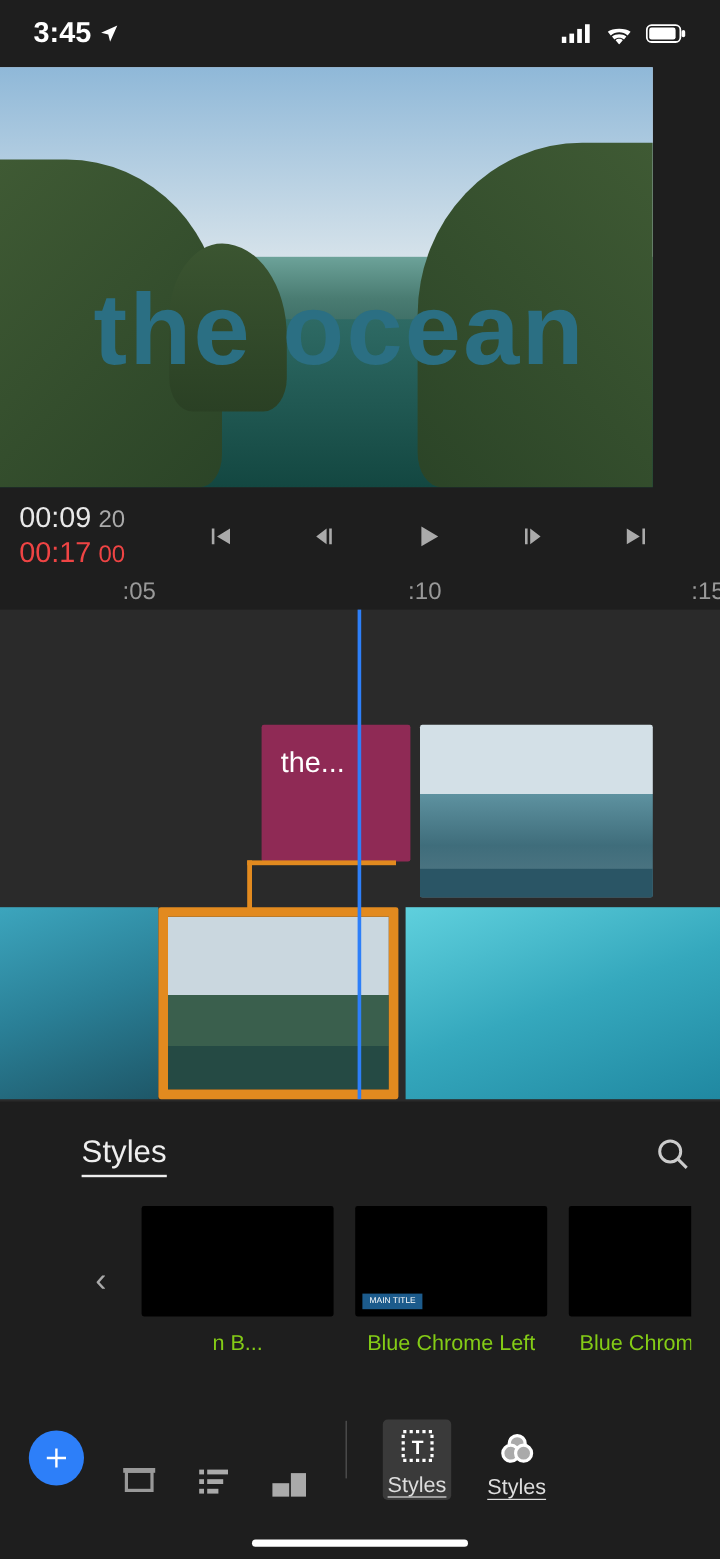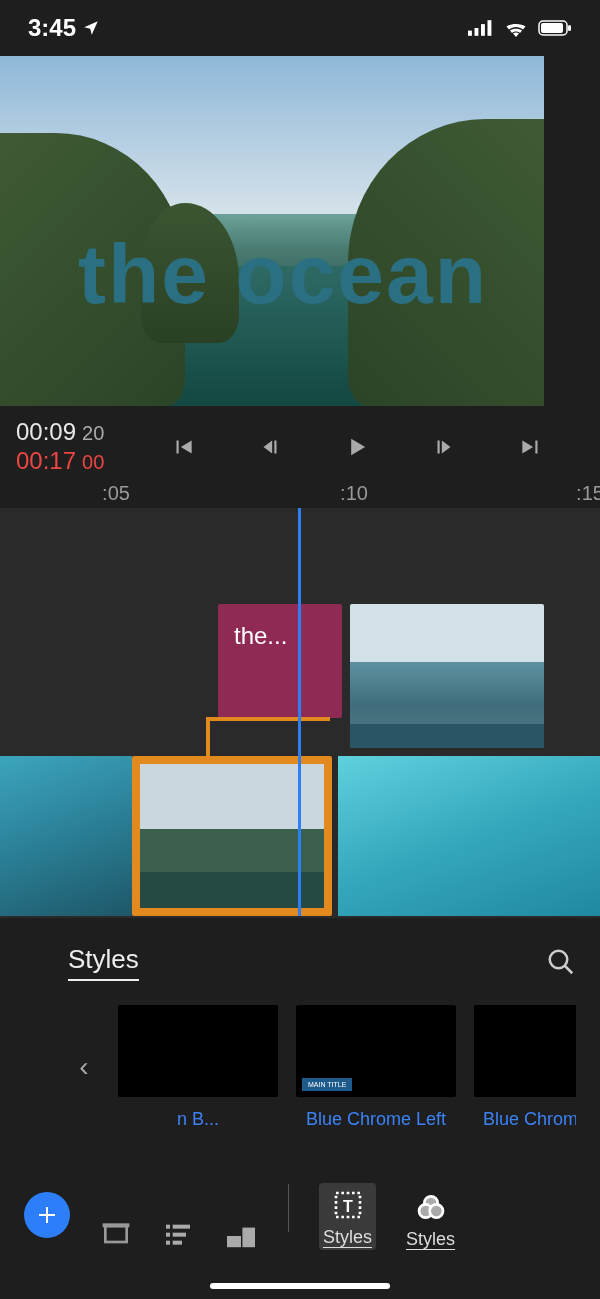--- a/index.html
+++ b/index.html
@@ -55,21 +55,21 @@
   .panel-header { display:flex; justify-content:space-between; align-items:center; margin-bottom:24px;}
   .panel-title { font-size:26px; color:#eee; border-bottom:2px solid #eee; padding-bottom:4px;}
   .search-icon { width:30px; height:30px;}
   
   .style-row { display:flex; align-items:center; gap:18px; overflow:hidden; padding-left:0;}
   .style-back { color:#aaa; font-size:28px; width:32px; text-align:center; cursor:pointer; flex-shrink:0;}
   .style-item { flex-shrink:0; display:flex; flex-direction:column; align-items:center; gap:12px; width:160px;}
   .style-item:first-of-type { width:56px;}
   .style-thumb { width:160px; height:92px; background:#000; position:relative; border-radius:2px;}
   .style-item:first-of-type .style-thumb { width:56px;}
-  .style-label { font-size:18px; color:#3b82f6; white-space:nowrap; overflow:hidden; text-overflow:ellipsis; max-width:100%;}
+  .style-label { font-size:18px; color:#84cc16; white-space:nowrap; overflow:hidden; text-overflow:ellipsis; max-width:100%;}
   .thumb-chip { position:absolute; background:#1c5b8c; color:#fff; font-size:7px; padding:3px 6px;}
   
   
   .toolbar { display:flex; align-items:flex-end; gap:30px; padding: 30px 24px 10px; height:120px;}
   .tool-btn { display:flex; flex-direction:column; align-items:center; gap:6px; cursor:pointer;}
   .tool-btn svg { fill:#aaa;}
   .tool-btn.active { background:#3a3a3a; border-radius:4px; padding:6px 4px 2px;}
   .tool-btn.active svg { fill:#fff;}
   .tool-lbl { font-size:18px; color:#ddd; text-decoration:underline; text-underline-offset:4px;}
   .divider { width:1px; height:48px; background:#555; margin-bottom:18px;}

